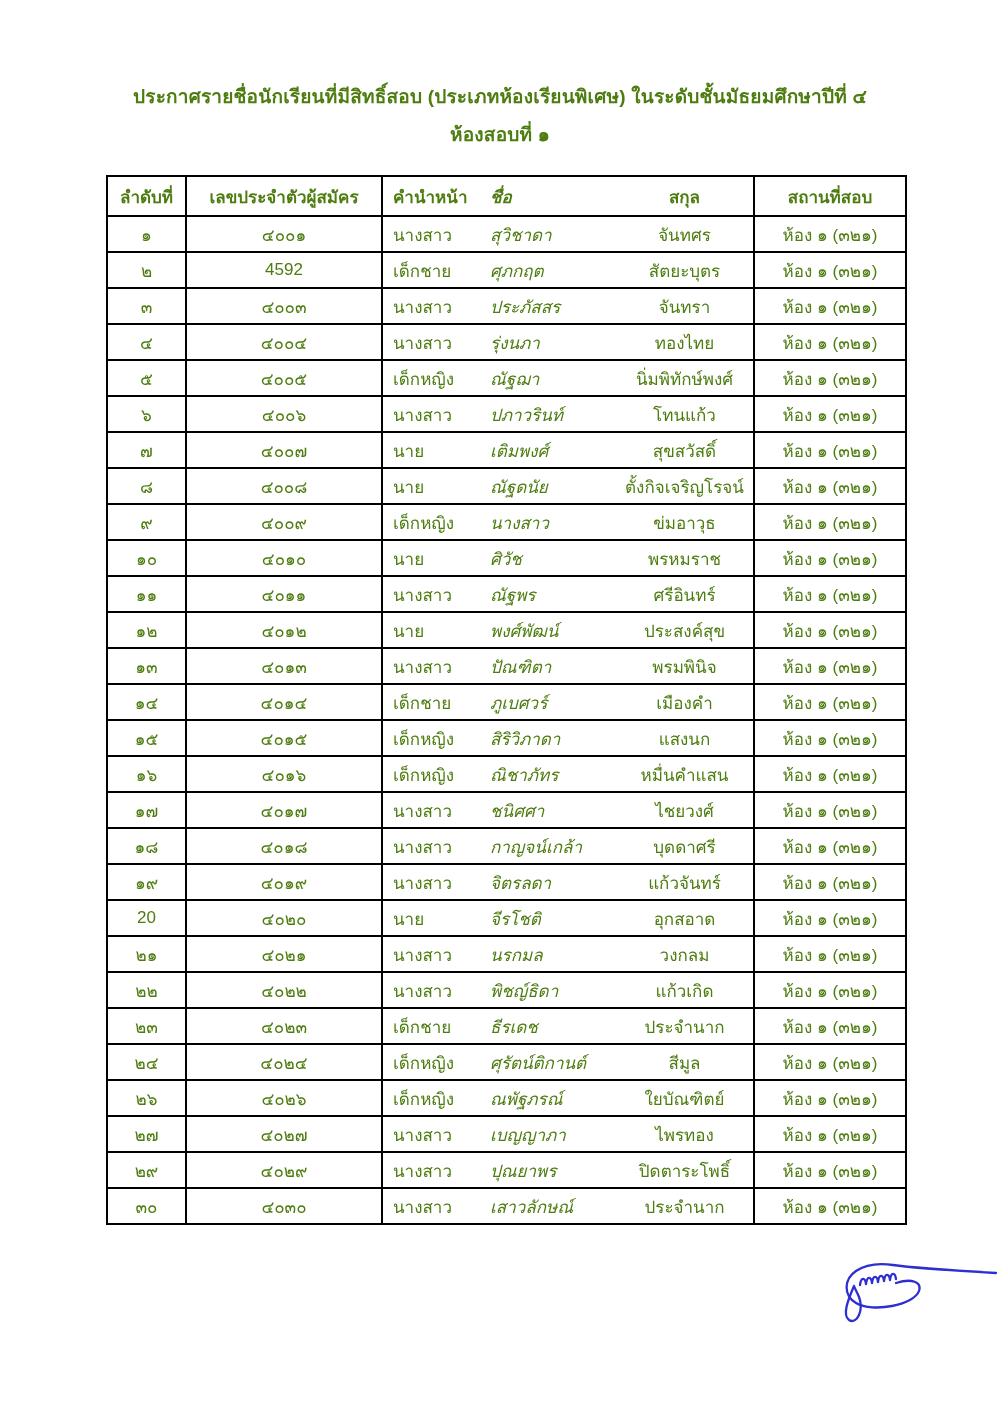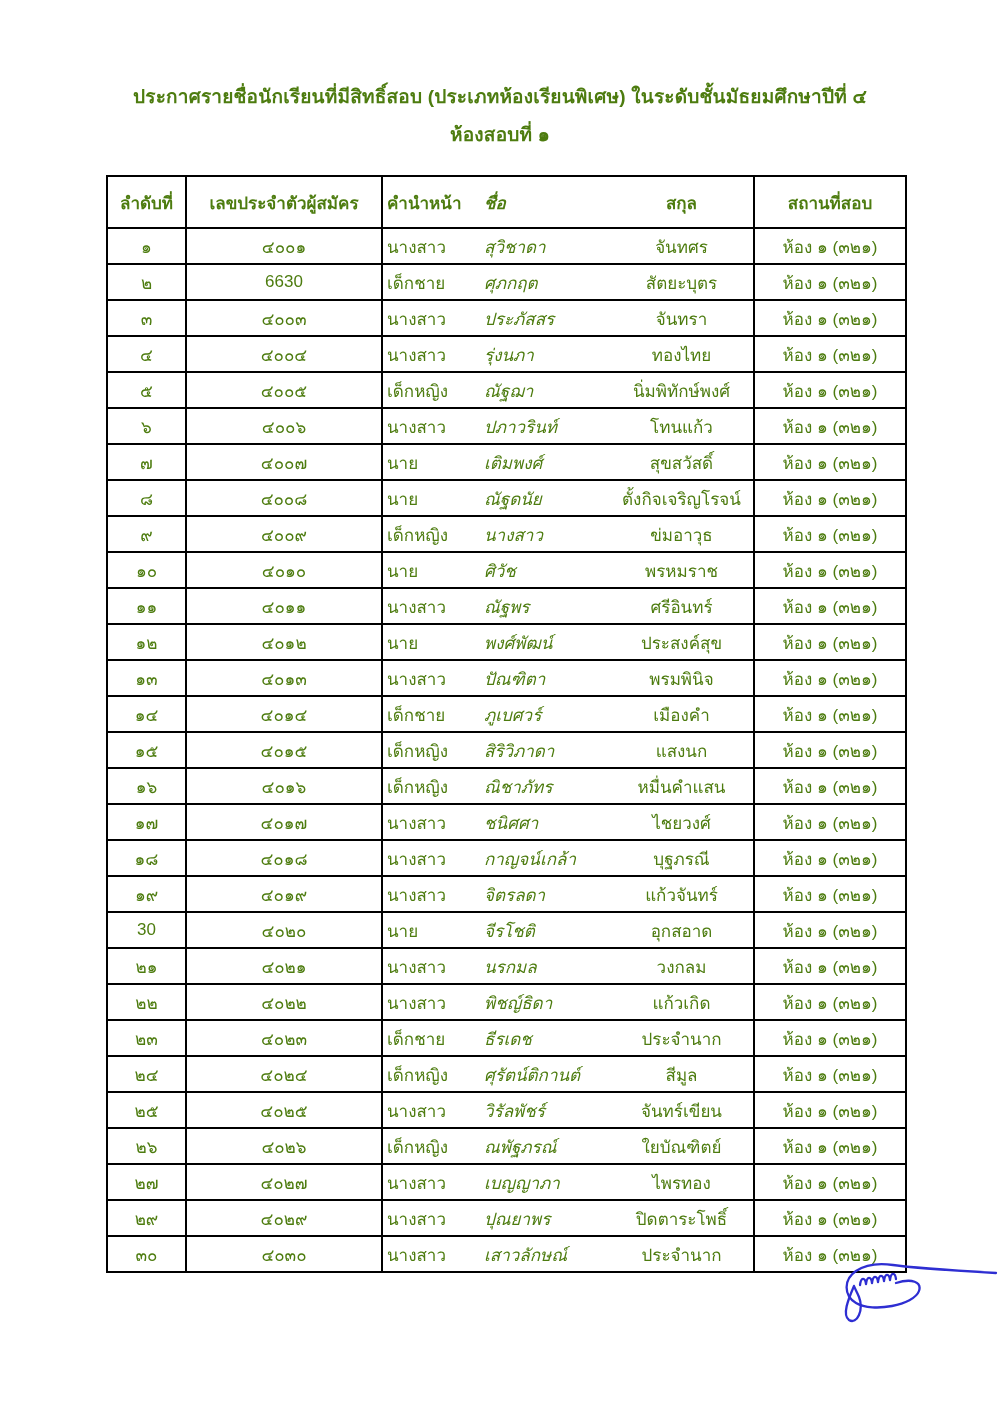--- a/index.html
+++ b/index.html
@@ -37,27 +37,27 @@
   table.roster col.c-id       { width: 196px; }
   table.roster col.c-name     { width: 372px; }
   table.roster col.c-location { width: 152px; }
   table.roster td, table.roster th {
     border: 2px solid #000;
     vertical-align: middle;
     font-weight: normal;
     overflow: hidden;
     white-space: nowrap;
   }
-  table.roster thead th { height: 52px; font-weight: bold; }
+  table.roster thead th { height: 40px; font-weight: bold; }
   table.roster tbody td { height: 36px; }
   .c-center { text-align: center; }
   .name-wrap {
     display: flex;
     align-items: center;
-    padding-left: 4px;
+    padding-left: 10px;
     text-align: left;
   }
   .name-wrap .prefix-col { width: 97px;  flex: 0 0 97px; }
   .name-wrap .first-col  { width: 126px; flex: 0 0 126px; font-style: italic; }
   .name-wrap .last-col   { flex: 1 1 auto; text-align: center; }
   .signature {
     position: absolute;
     left: 803px;
     top: 1248px;
     width: 200px;
@@ -110,21 +110,21 @@
             <div class="name-wrap">
               <span class="prefix-col">นางสาว</span>
               <span class="first-col">สุวิชาดา</span>
               <span class="last-col">จันทศร</span>
             </div>
           </td>
           <td class="c-center">ห้อง ๑ (๓๒๑)</td>
         </tr>
         <tr>
           <td class="c-center">๒</td>
-          <td class="c-center">6630</td>
+          <td class="c-center">4592</td>
           <td>
             <div class="name-wrap">
               <span class="prefix-col">เด็กชาย</span>
               <span class="first-col">ศุภกฤต</span>
               <span class="last-col">สัตยะบุตร</span>
             </div>
           </td>
           <td class="c-center">ห้อง ๑ (๓๒๑)</td>
         </tr>
         <tr>
@@ -307,39 +307,39 @@
           </td>
           <td class="c-center">ห้อง ๑ (๓๒๑)</td>
         </tr>
         <tr>
           <td class="c-center">๑๘</td>
           <td class="c-center">๔๐๑๘</td>
           <td>
             <div class="name-wrap">
               <span class="prefix-col">นางสาว</span>
               <span class="first-col">กาญจน์เกล้า</span>
-              <span class="last-col">บุฐภรณี</span>
+              <span class="last-col">บุดดาศรี</span>
             </div>
           </td>
           <td class="c-center">ห้อง ๑ (๓๒๑)</td>
         </tr>
         <tr>
           <td class="c-center">๑๙</td>
           <td class="c-center">๔๐๑๙</td>
           <td>
             <div class="name-wrap">
               <span class="prefix-col">นางสาว</span>
               <span class="first-col">จิตรลดา</span>
               <span class="last-col">แก้วจันทร์</span>
             </div>
           </td>
           <td class="c-center">ห้อง ๑ (๓๒๑)</td>
         </tr>
         <tr>
-          <td class="c-center">30</td>
+          <td class="c-center">20</td>
           <td class="c-center">๔๐๒๐</td>
           <td>
             <div class="name-wrap">
               <span class="prefix-col">นาย</span>
               <span class="first-col">จีรโชติ</span>
               <span class="last-col">อุกสอาด</span>
             </div>
           </td>
           <td class="c-center">ห้อง ๑ (๓๒๑)</td>
         </tr>
@@ -380,32 +380,20 @@
           <td class="c-center">ห้อง ๑ (๓๒๑)</td>
         </tr>
         <tr>
           <td class="c-center">๒๔</td>
           <td class="c-center">๔๐๒๔</td>
           <td>
             <div class="name-wrap">
               <span class="prefix-col">เด็กหญิง</span>
               <span class="first-col">ศุรัตน์ติกานต์</span>
               <span class="last-col">สีมูล</span>
-            </div>
-          </td>
-          <td class="c-center">ห้อง ๑ (๓๒๑)</td>
-        </tr>
-        <tr>
-          <td class="c-center">๒๕</td>
-          <td class="c-center">๔๐๒๕</td>
-          <td>
-            <div class="name-wrap">
-              <span class="prefix-col">นางสาว</span>
-              <span class="first-col">วิรัลพัชร์</span>
-              <span class="last-col">จันทร์เขียน</span>
             </div>
           </td>
           <td class="c-center">ห้อง ๑ (๓๒๑)</td>
         </tr>
         <tr>
           <td class="c-center">๒๖</td>
           <td class="c-center">๔๐๒๖</td>
           <td>
             <div class="name-wrap">
               <span class="prefix-col">เด็กหญิง</span>

